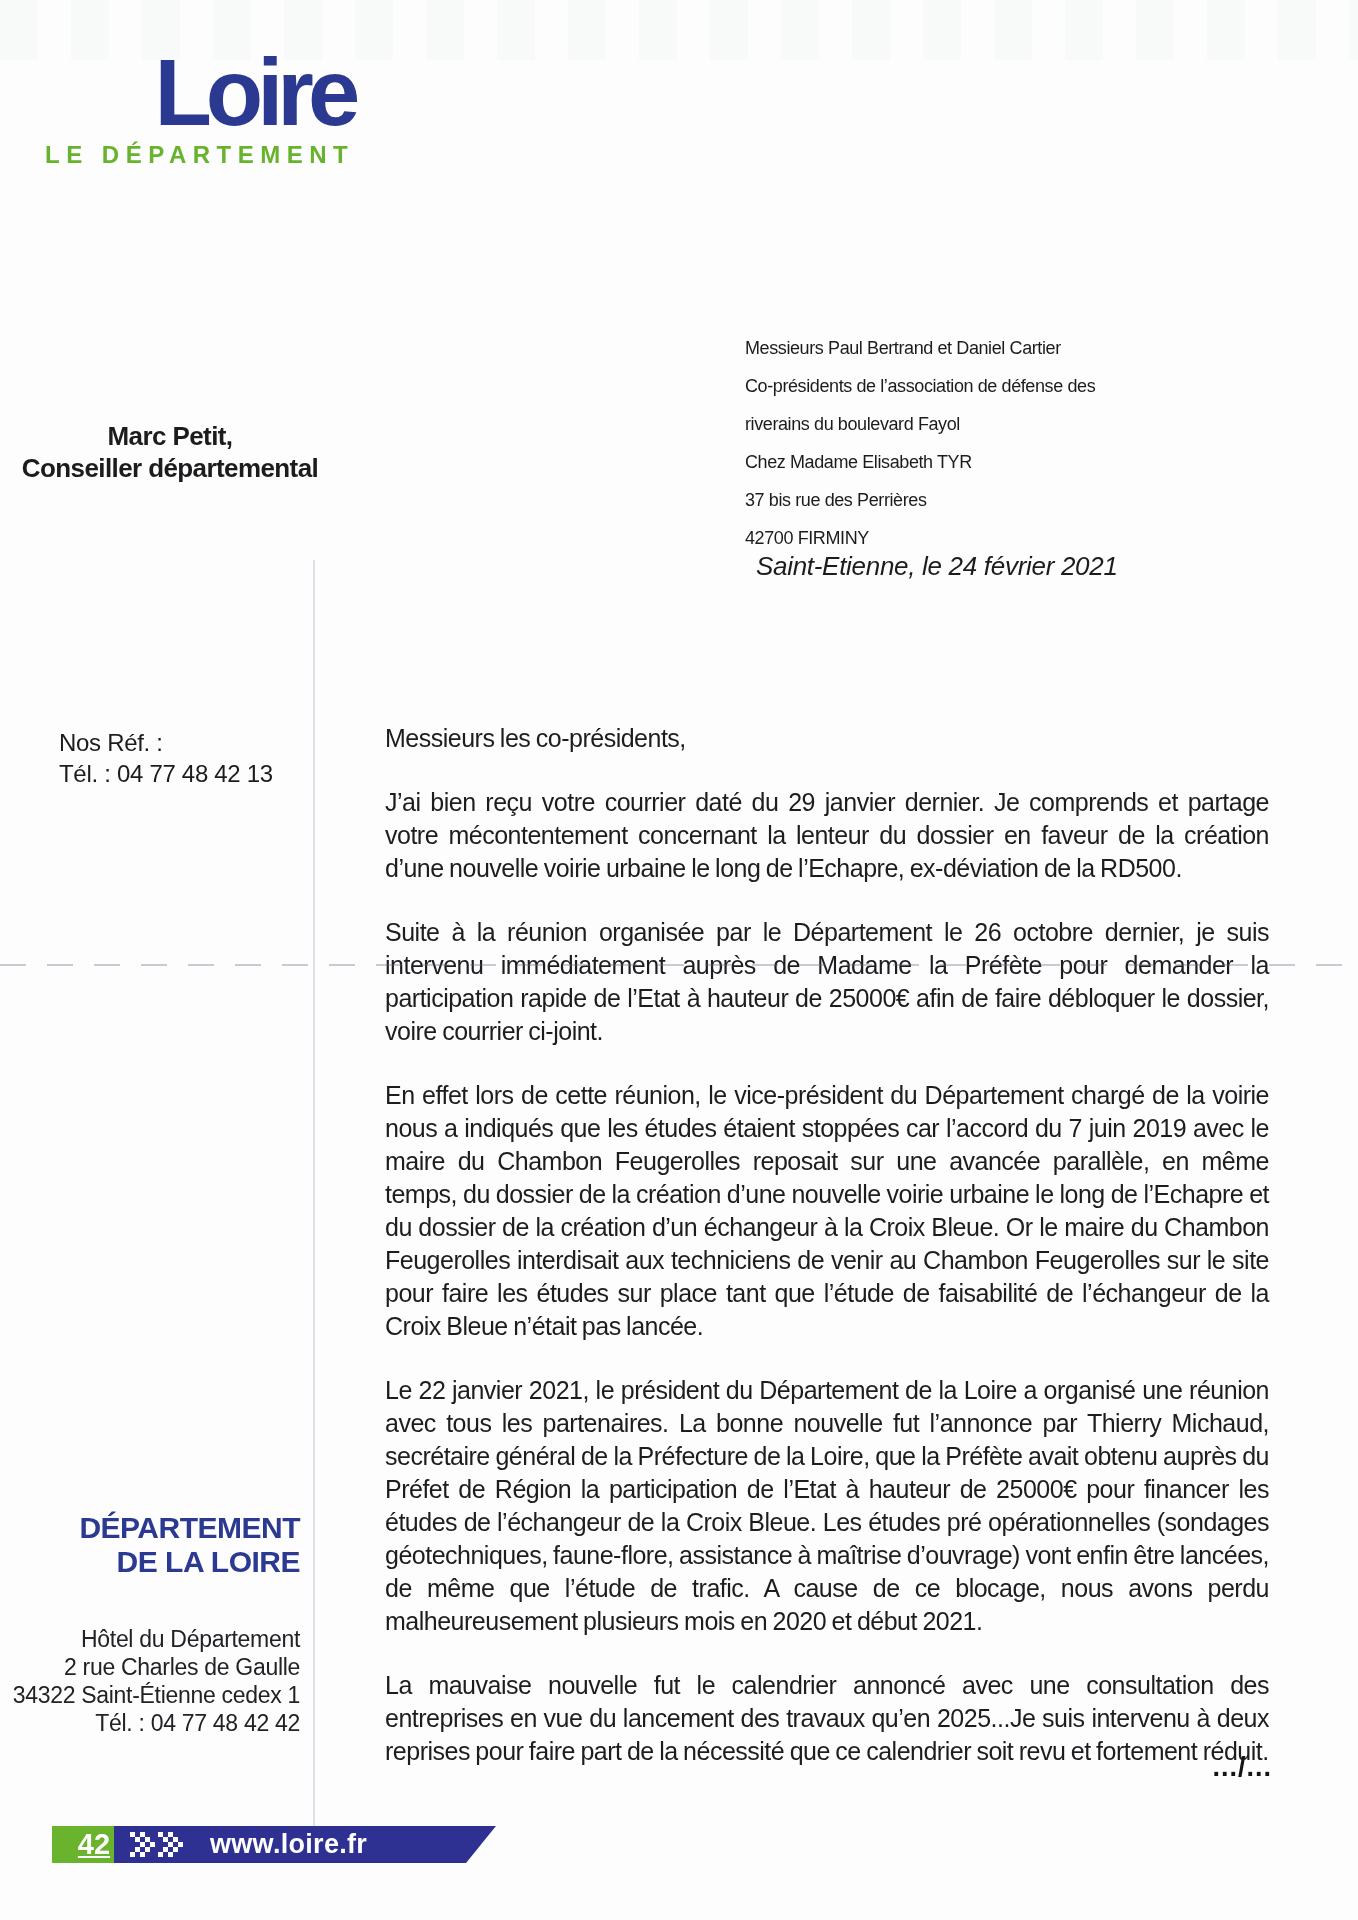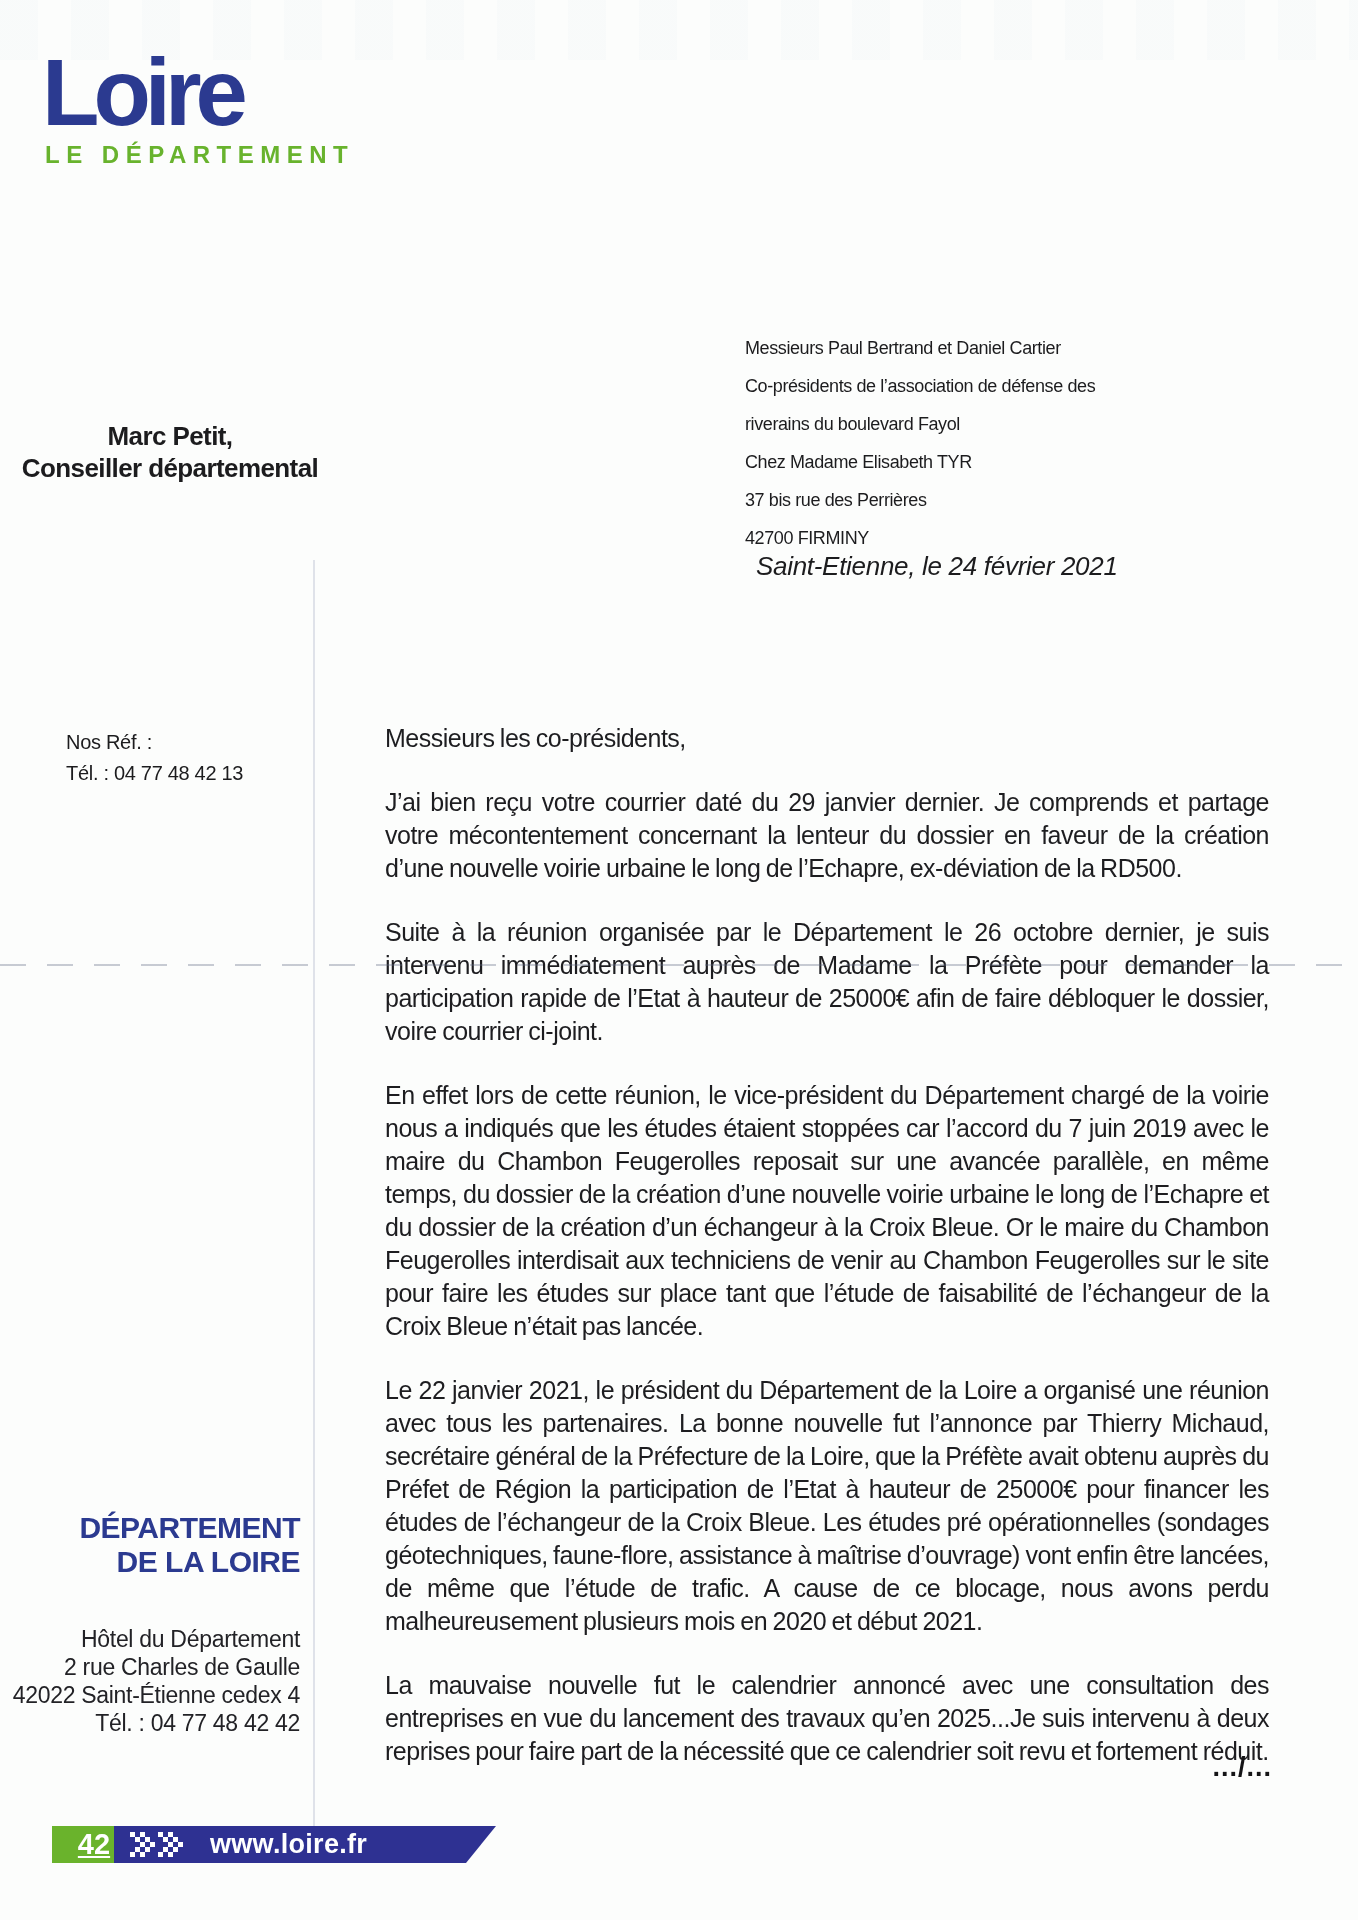--- a/index.html
+++ b/index.html
@@ -13,21 +13,21 @@
     overflow:hidden;
   }
   
   .page::before{
     content:"";position:absolute;left:0;top:0;width:100%;height:60px;
     background:repeating-linear-gradient(90deg,rgba(190,210,225,.06) 0 38px,rgba(255,255,255,0) 38px 71px);
     pointer-events:none;
   }
 
   
-  .logo{position:absolute;left:42px;top:48px;}
+  .logo{position:absolute;left:42px;top:48px;text-align:right;}
   .logo-word{
     font-size:94px;font-weight:bold;line-height:.95;
     letter-spacing:-6px;color:var(--logo-blue,#2b3a90);
   }
   .logo-sub{
     margin-top:4px;margin-left:3px;
     font-size:24px;font-weight:bold;letter-spacing:6.5px;
     color:var(--logo-green,#68b32d);
   }
 
@@ -46,22 +46,22 @@
   }
 
   
   .dateline{
     position:absolute;left:756px;top:551px;
     font-style:italic;font-size:26px;letter-spacing:-0.3px;
   }
 
   
   .refblock{
-    position:absolute;left:66px;top:727px;
-    font-size:20px;line-height:31px;letter-spacing:-0.3px;
+    position:absolute;left:59px;top:727px;
+    font-size:24px;line-height:31px;letter-spacing:-0.3px;
   }
 
   
   .body{
     position:absolute;left:385px;top:722px;width:884px;
     font-size:25px;line-height:33px;
     letter-spacing:-0.5px;word-spacing:-1px;
     text-align:justify;text-align-last:left;
     color:#1d1d20;
   }
@@ -157,21 +157,21 @@
   <div class="continuation">.../...</div>
 
   <div class="dept">
     <div class="dept-title">
       <div>DÉPARTEMENT</div>
       <div>DE LA LOIRE</div>
     </div>
     <div class="dept-address">
       <div>Hôtel du Département</div>
       <div>2 rue Charles de Gaulle</div>
-      <div>42022 Saint-Étienne cedex 4</div>
+      <div>34322 Saint-Étienne cedex 1</div>
       <div>Tél. : 04 77 48 42 42</div>
     </div>
   </div>
 
   <div class="crease-h"></div>
   <div class="crease-v"></div>
 
   <div class="footer">
     <div class="page-badge">42</div>
     <div class="banner">

